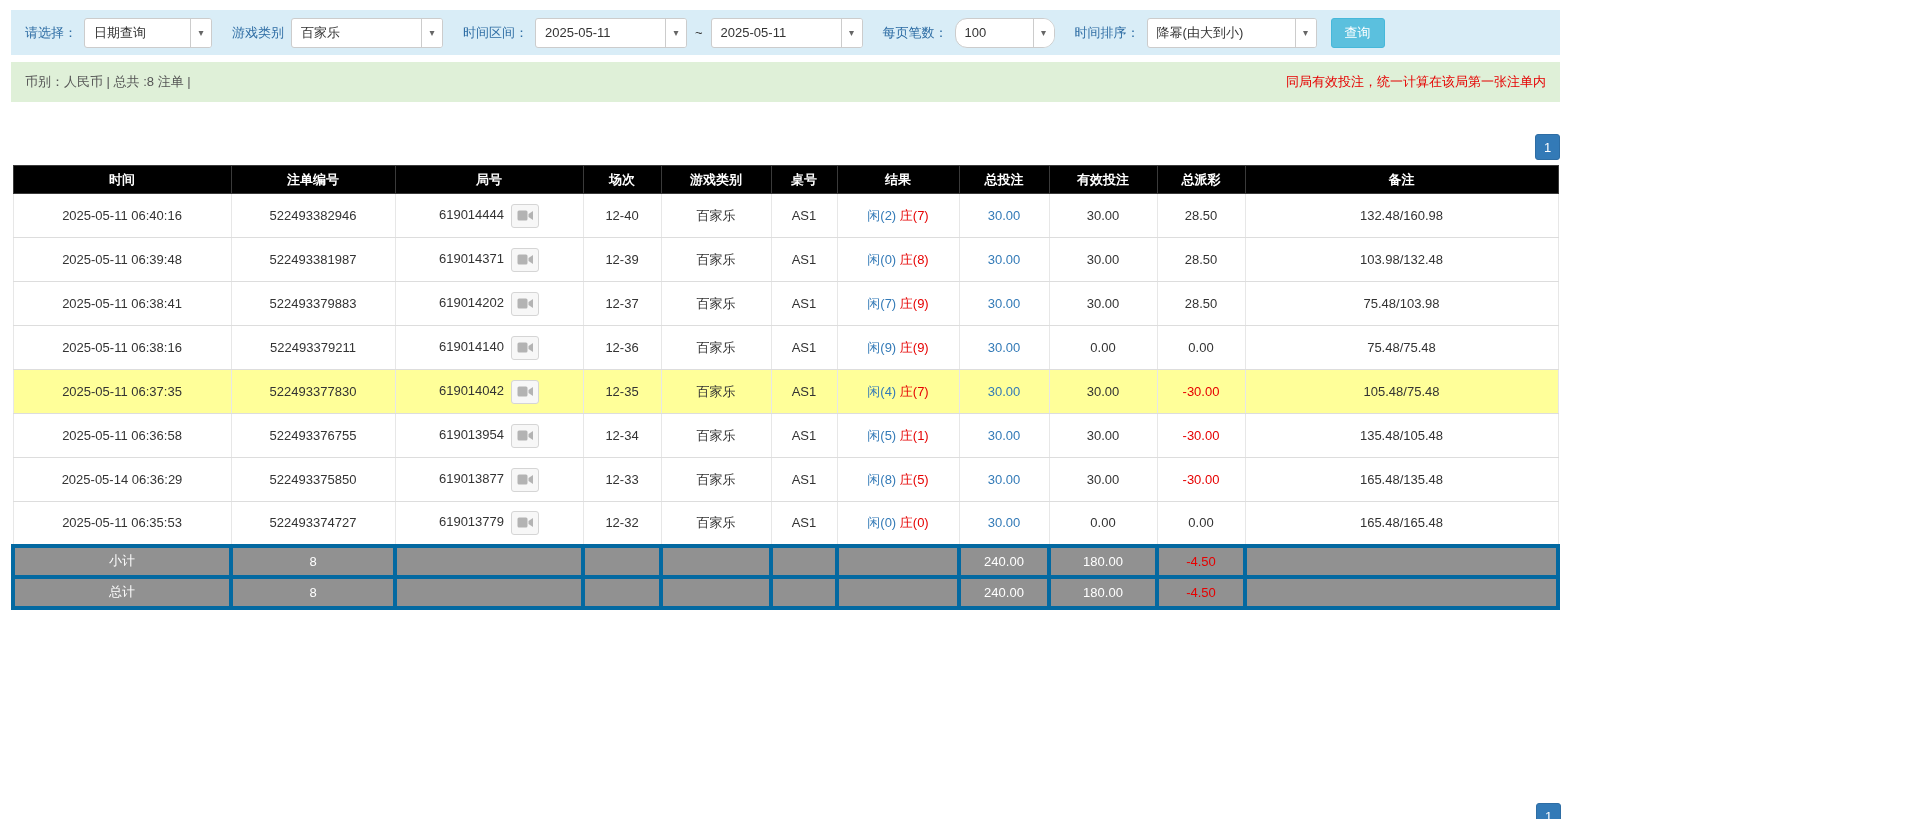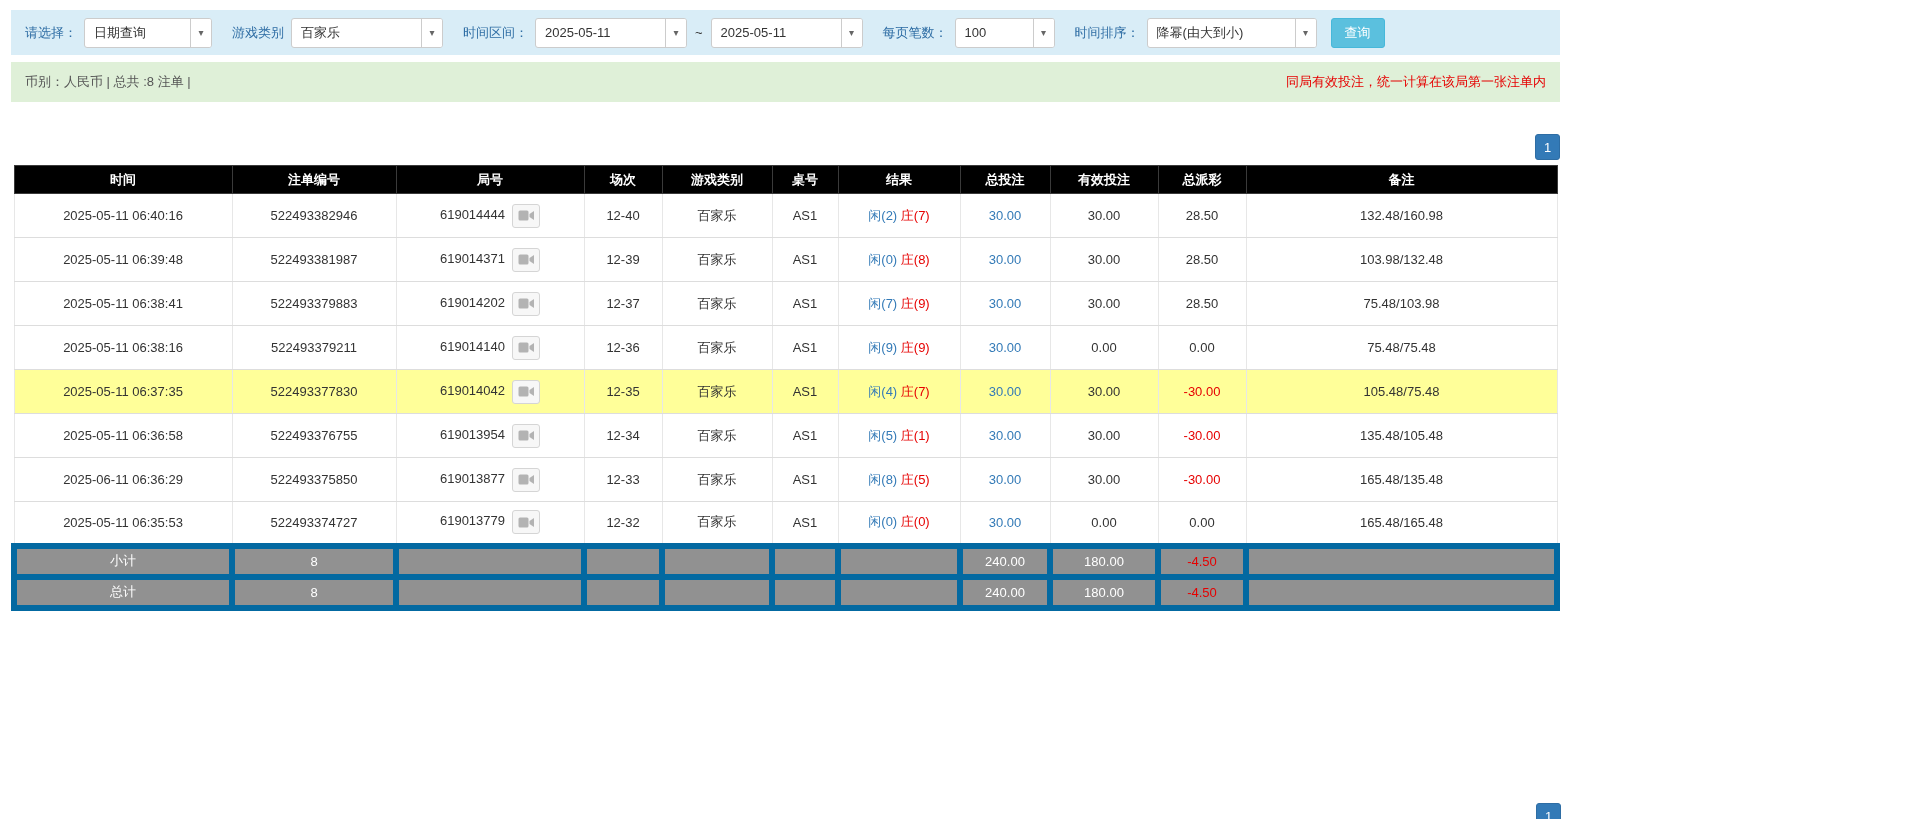--- a/index.html
+++ b/index.html
@@ -24,21 +24,21 @@
   .combo {
     display: flex; align-items: stretch; height: 30px; background: #fff;
     border: 1px solid #ccc; border-radius: 3px; overflow: hidden;
   }
   .combo-text { display: flex; align-items: center; padding: 0 9px; flex: 1; color: #333; white-space: nowrap; }
   .combo-caret {
     width: 21px; display: flex; align-items: center; justify-content: center;
     border-left: 1px solid #ccc; color: #666; font-size: 10px; background: #fff; cursor: pointer;
   }
   .w-query { width: 128px; } .w-game { width: 152px; } .w-date { width: 152px; }
-  .w-size  { width: 100px; } .w-sort { w: 0; width: 170px; }
+  .w-size  { width: 100px; border-radius: 12px; } .w-sort { w: 0; width: 170px; }
   .tilde { margin: 0 8px; color: #333; }
   .btn-query {
     margin-left: 14px; height: 30px; padding: 0 13px; background: #5bc0de; color: #fff;
     border: 1px solid #46b8da; border-radius: 3px; font-size: 13px; cursor: pointer;
     font-family: inherit;
     text-align: right;
   }
 
   
   .summary-bar {
@@ -63,21 +63,21 @@
     background: #000; color: #fff; font-weight: bold; height: 28px;
     border: 1px solid #3a3a3a; font-size: 13px; text-align: center;
   }
   tbody td {
     height: 44px; text-align: center; border: 1px solid #e7e7e7;
     border-bottom: 1px solid #ddd; color: #333; background: #fff;
   }
   tbody tr.highlight td { background: #ffff99; }
   tfoot td {
     background: #919191; color: #fff; height: 31px; text-align: center;
-    border: 6px solid #0369a1; font-size: 13px;
+    border: 4px solid #0369a1; font-size: 13px;
   }
   table { border: 1px solid #1a1a1a; }
 
   .blue { color: #337ab7; }
   .red  { color: #e60000 !important; }
   a.link { color: #337ab7; text-decoration: none; }
 
   .icon-btn {
     display: inline-flex; align-items: center; justify-content: center;
     width: 28px; height: 24px; margin-left: 7px; vertical-align: middle;
@@ -284,21 +284,21 @@
             <td>12-34</td>
             <td>百家乐</td>
             <td>AS1</td>
             <td><span class="blue">闲(5)</span> <span class="red">庄(1)</span></td>
             <td><a class="link" href="#">30.00</a></td>
             <td>30.00</td>
             <td class="red">-30.00</td>
             <td>135.48/105.48</td>
           </tr>
           <tr>
-            <td>2025-06-11 06:36:29</td>
+            <td>2025-05-14 06:36:29</td>
             <td>522493375850</td>
             <td><span>619013877</span><button class="icon-btn">
                 <span class="vicon">
                   <svg width="17" height="13" viewBox="0 0 17 13">
                     <rect x="0.5" y="1.5" width="10" height="10" rx="1.5" fill="#b3b3b3"></rect>
                     <path d="M11.5 5 L16 2 V11 L11.5 8 Z" fill="#b3b3b3"></path>
                   </svg>
                 </span>
               </button></td>
             <td>12-33</td>

